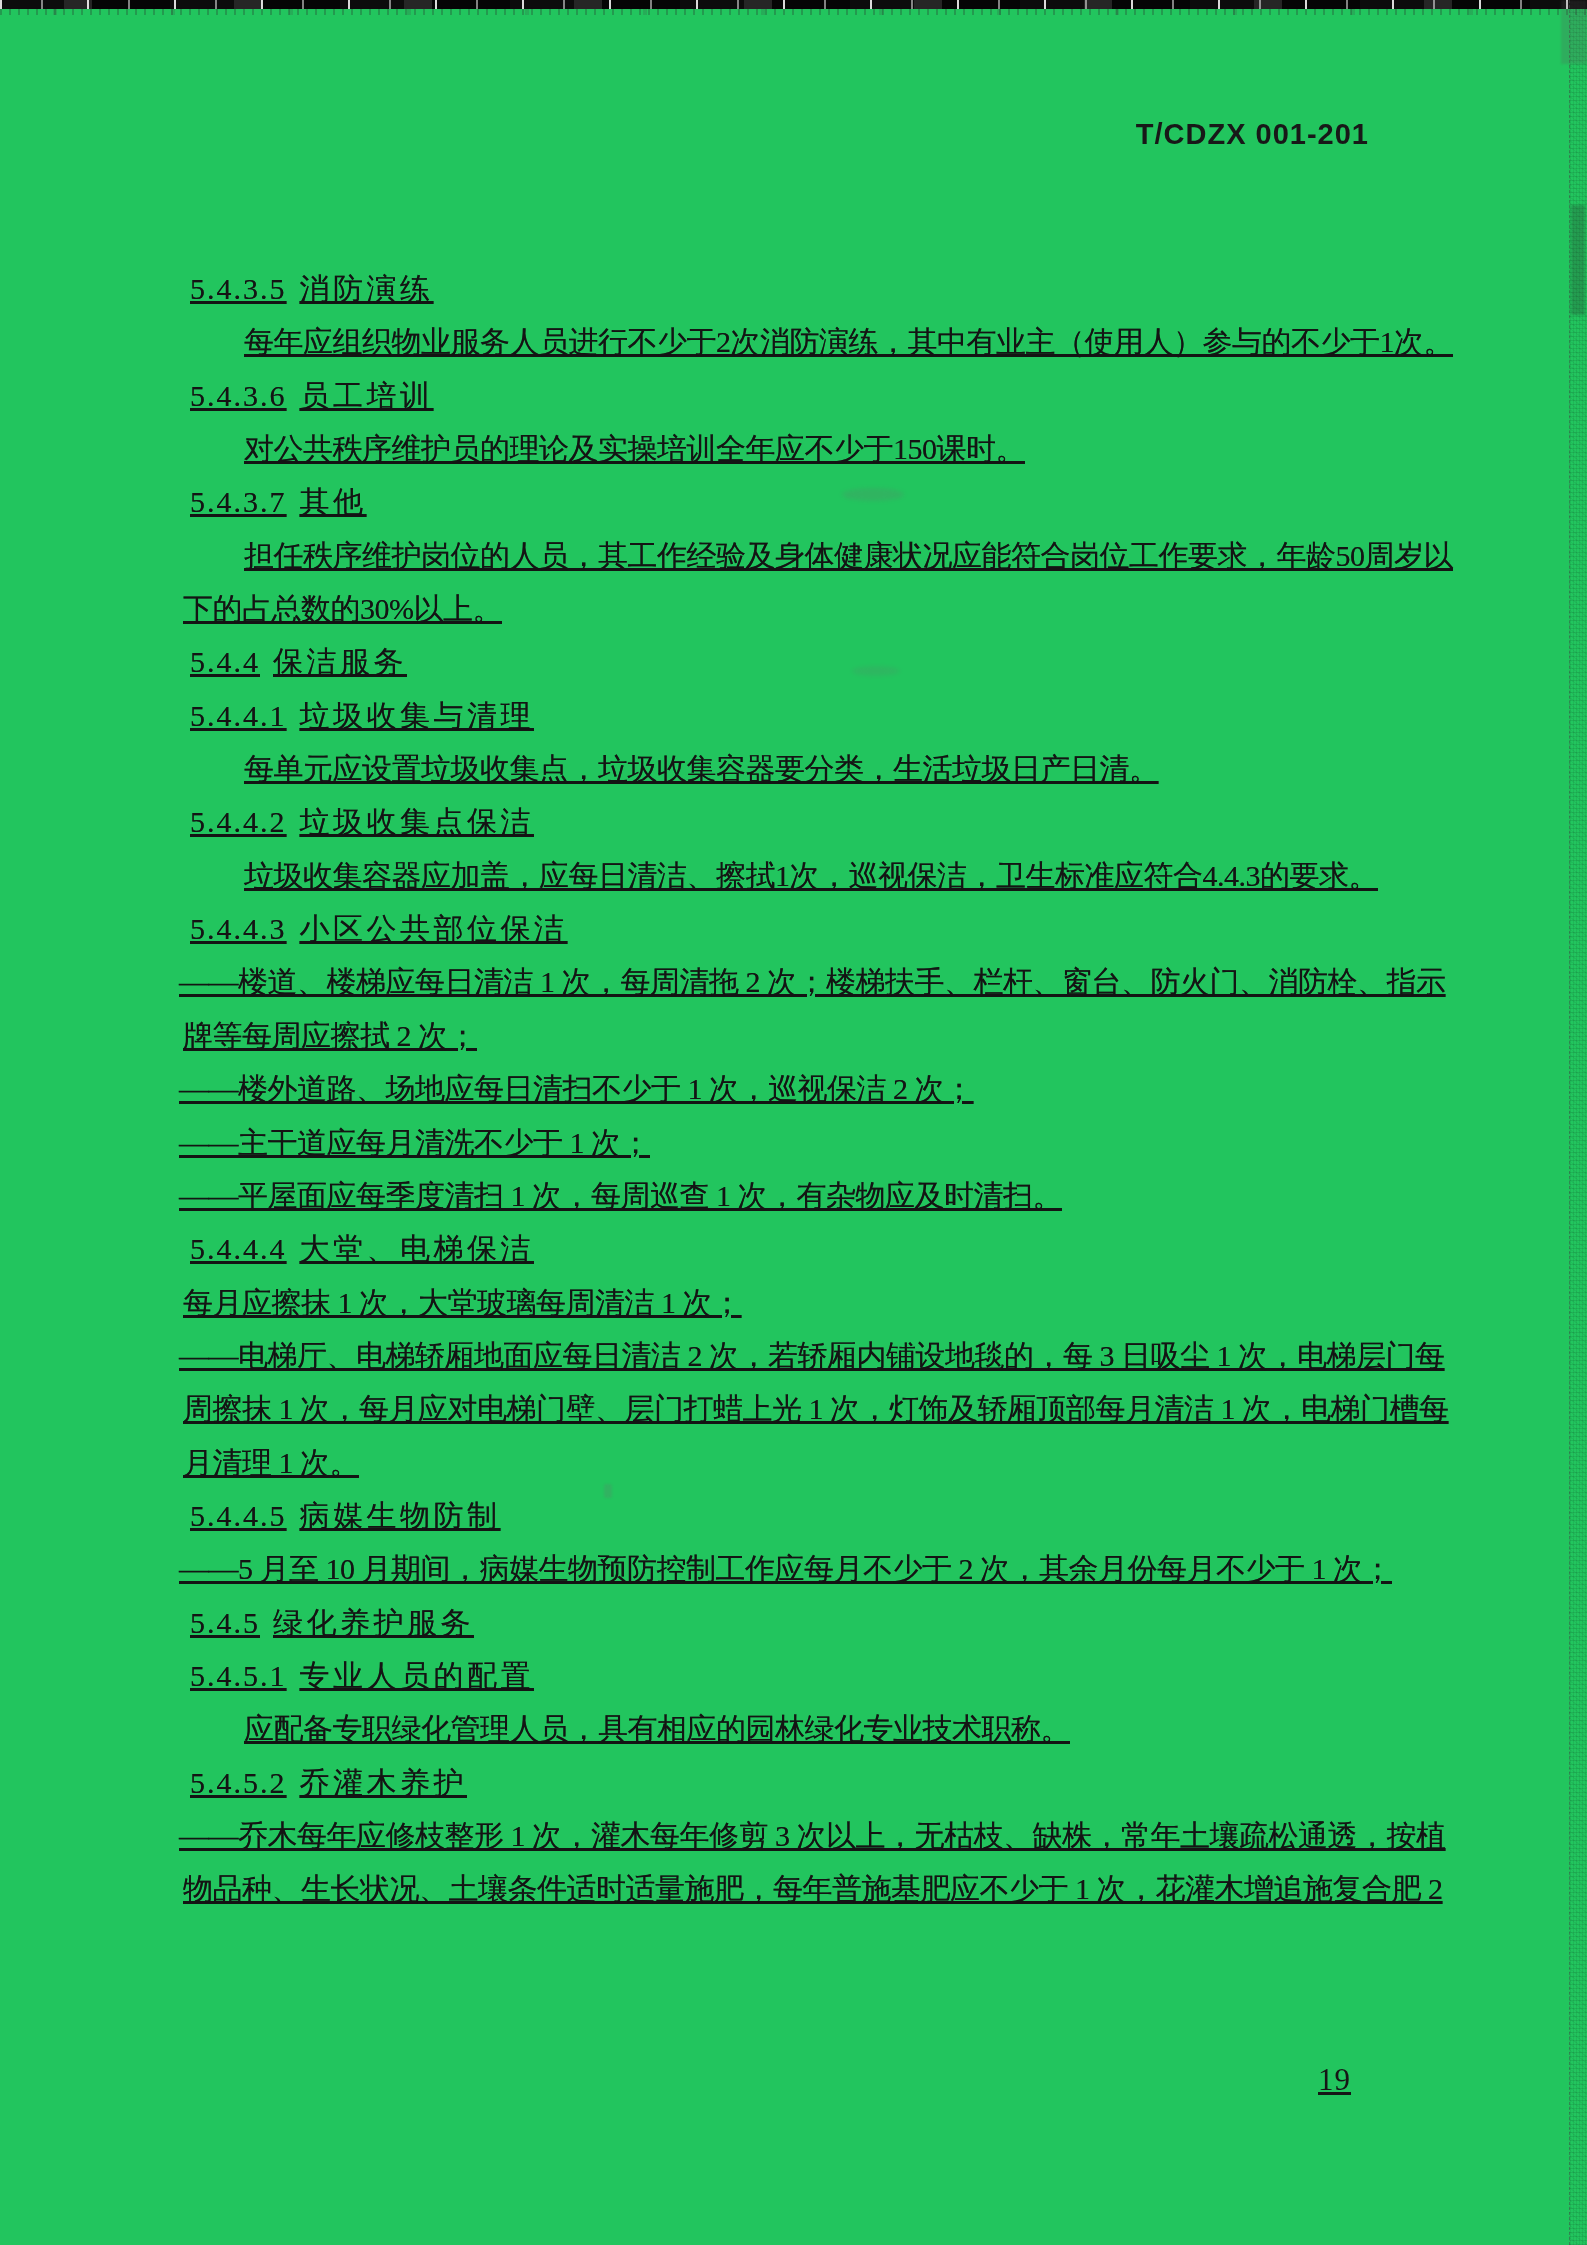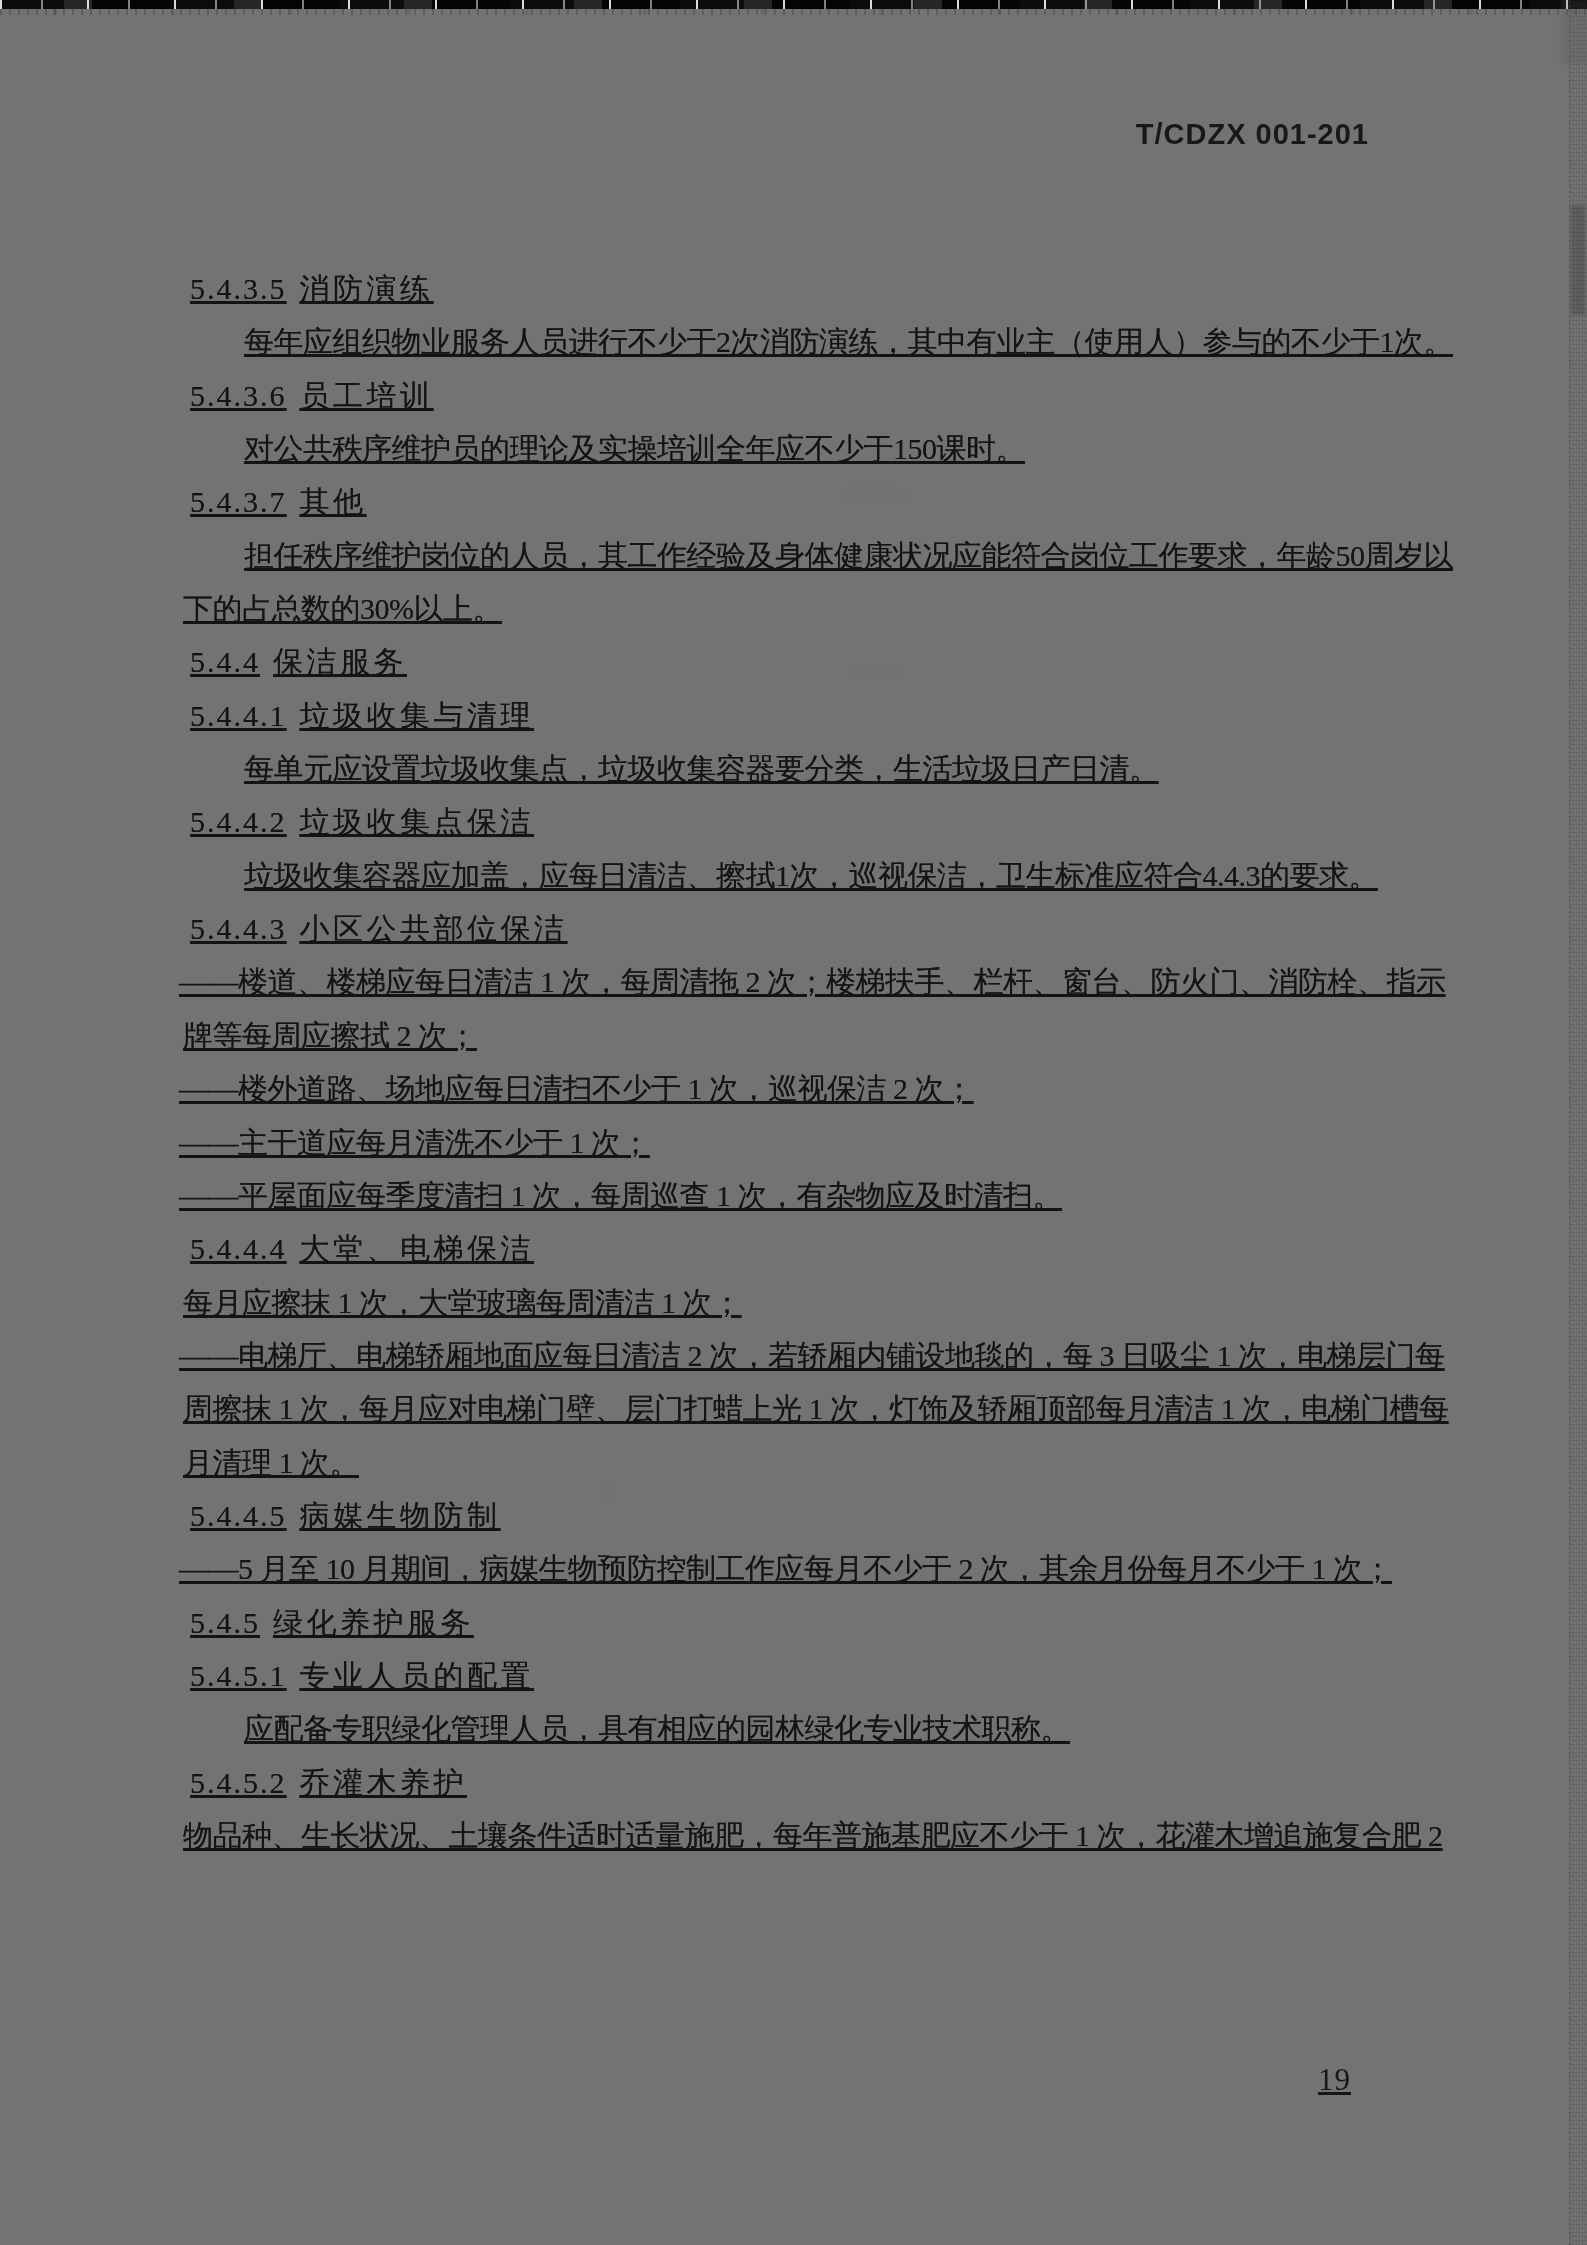--- a/index.html
+++ b/index.html
@@ -4,21 +4,21 @@
 <style>
   html, body {
     margin: 0;
     padding: 0;
     background: #e8e8e8;
   }
   .page {
     position: relative;
     width: 1587px;
     height: 2245px;
-    background: #737373;
+    background: #22c55e;
     overflow: hidden;
     font-family: "Liberation Serif", "DejaVu Serif", serif;
     color: #141414;
   }
 
   
   .top-scan-bar {
     position: absolute;
     top: 0; left: 0;
     width: 100%; height: 9px;
@@ -151,18 +151,19 @@
       <div class="doc-line cont">每月应擦抹 1 次，大堂玻璃每周清洁 1 次；</div>
       <div class="doc-line dash">——电梯厅、电梯轿厢地面应每日清洁 2 次，若轿厢内铺设地毯的，每 3 日吸尘 1 次，电梯层门每</div>
       <div class="doc-line cont">周擦抹 1 次，每月应对电梯门壁、层门打蜡上光 1 次，灯饰及轿厢顶部每月清洁 1 次，电梯门槽每</div>
       <div class="doc-line cont">月清理 1 次。</div>
       <div class="doc-line heading"><span class="num">5.4.4.5</span><span class="title">病媒生物防制</span></div>
       <div class="doc-line dash">——5 月至 10 月期间，病媒生物预防控制工作应每月不少于 2 次，其余月份每月不少于 1 次；</div>
       <div class="doc-line heading"><span class="num">5.4.5</span><span class="title">绿化养护服务</span></div>
       <div class="doc-line heading"><span class="num">5.4.5.1</span><span class="title">专业人员的配置</span></div>
       <div class="doc-line para">应配备专职绿化管理人员，具有相应的园林绿化专业技术职称。</div>
       <div class="doc-line heading"><span class="num">5.4.5.2</span><span class="title">乔灌木养护</span></div>
+      <div class="doc-line dash">——乔木每年应修枝整形 1 次，灌木每年修剪 3 次以上，无枯枝、缺株，常年土壤疏松通透，按植</div>
       <div class="doc-line cont">物品种、生长状况、土壤条件适时适量施肥，每年普施基肥应不少于 1 次，花灌木增追施复合肥 2</div>
     </div>
 
   <div class="page-number">19</div>
 
 </div>
 
 </body></html>

